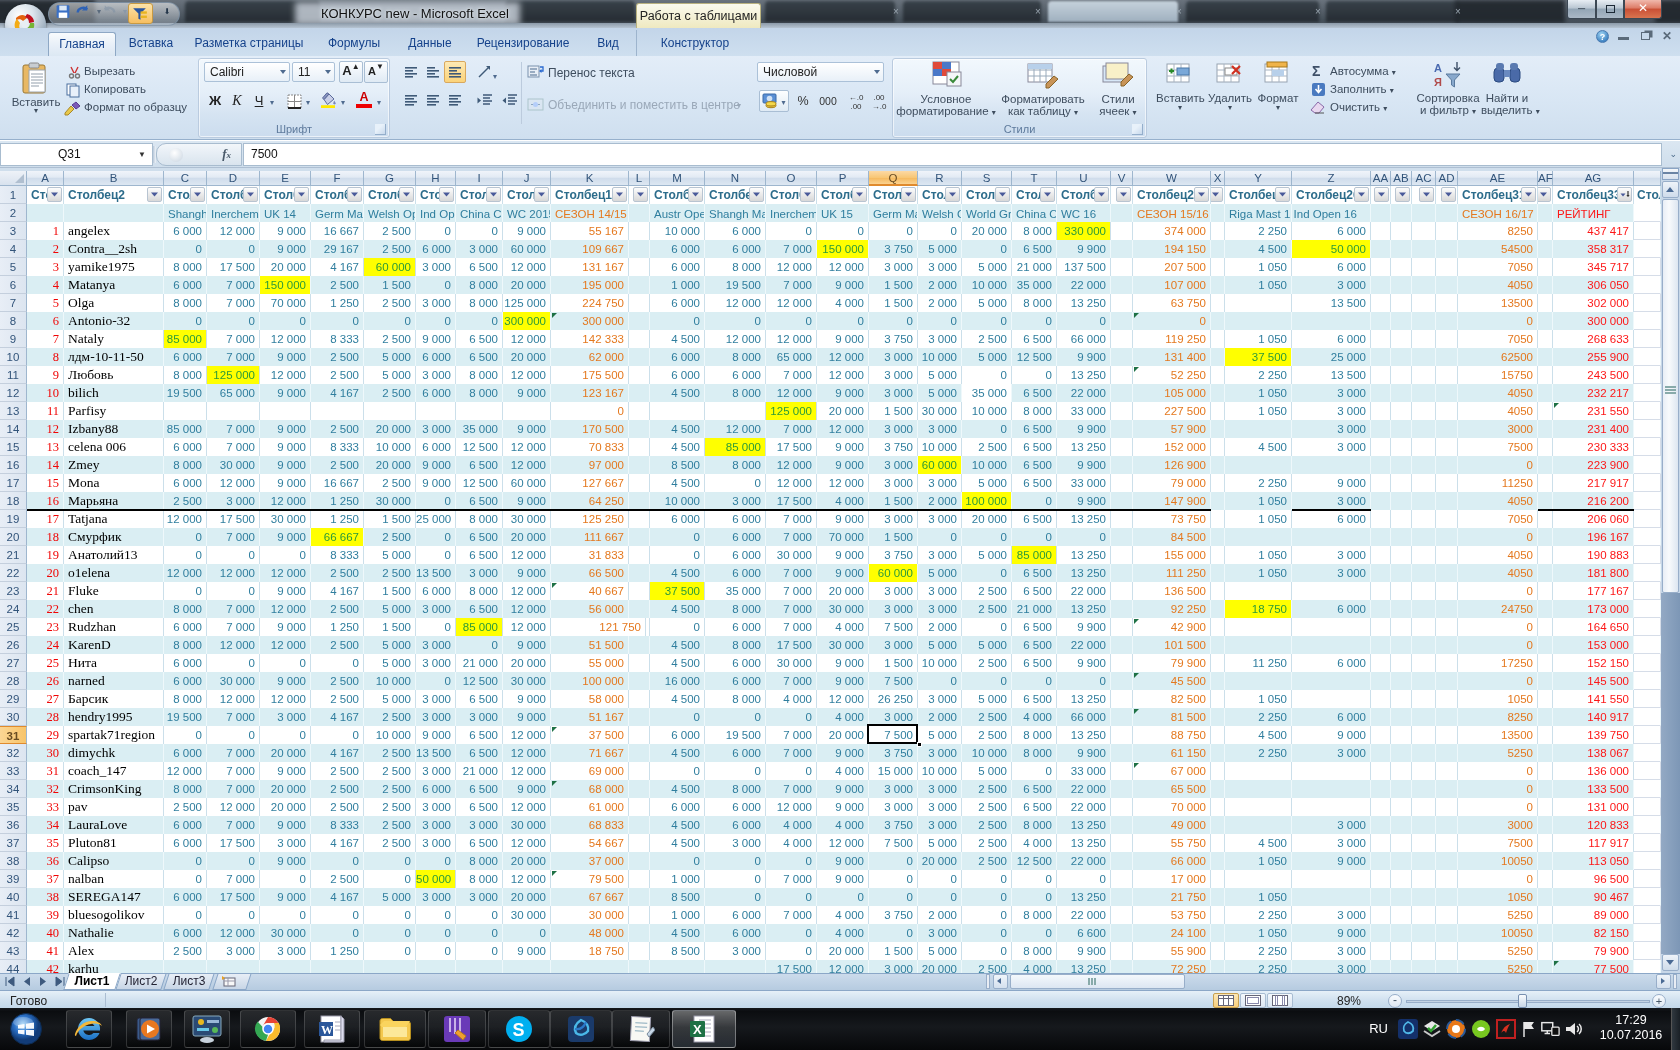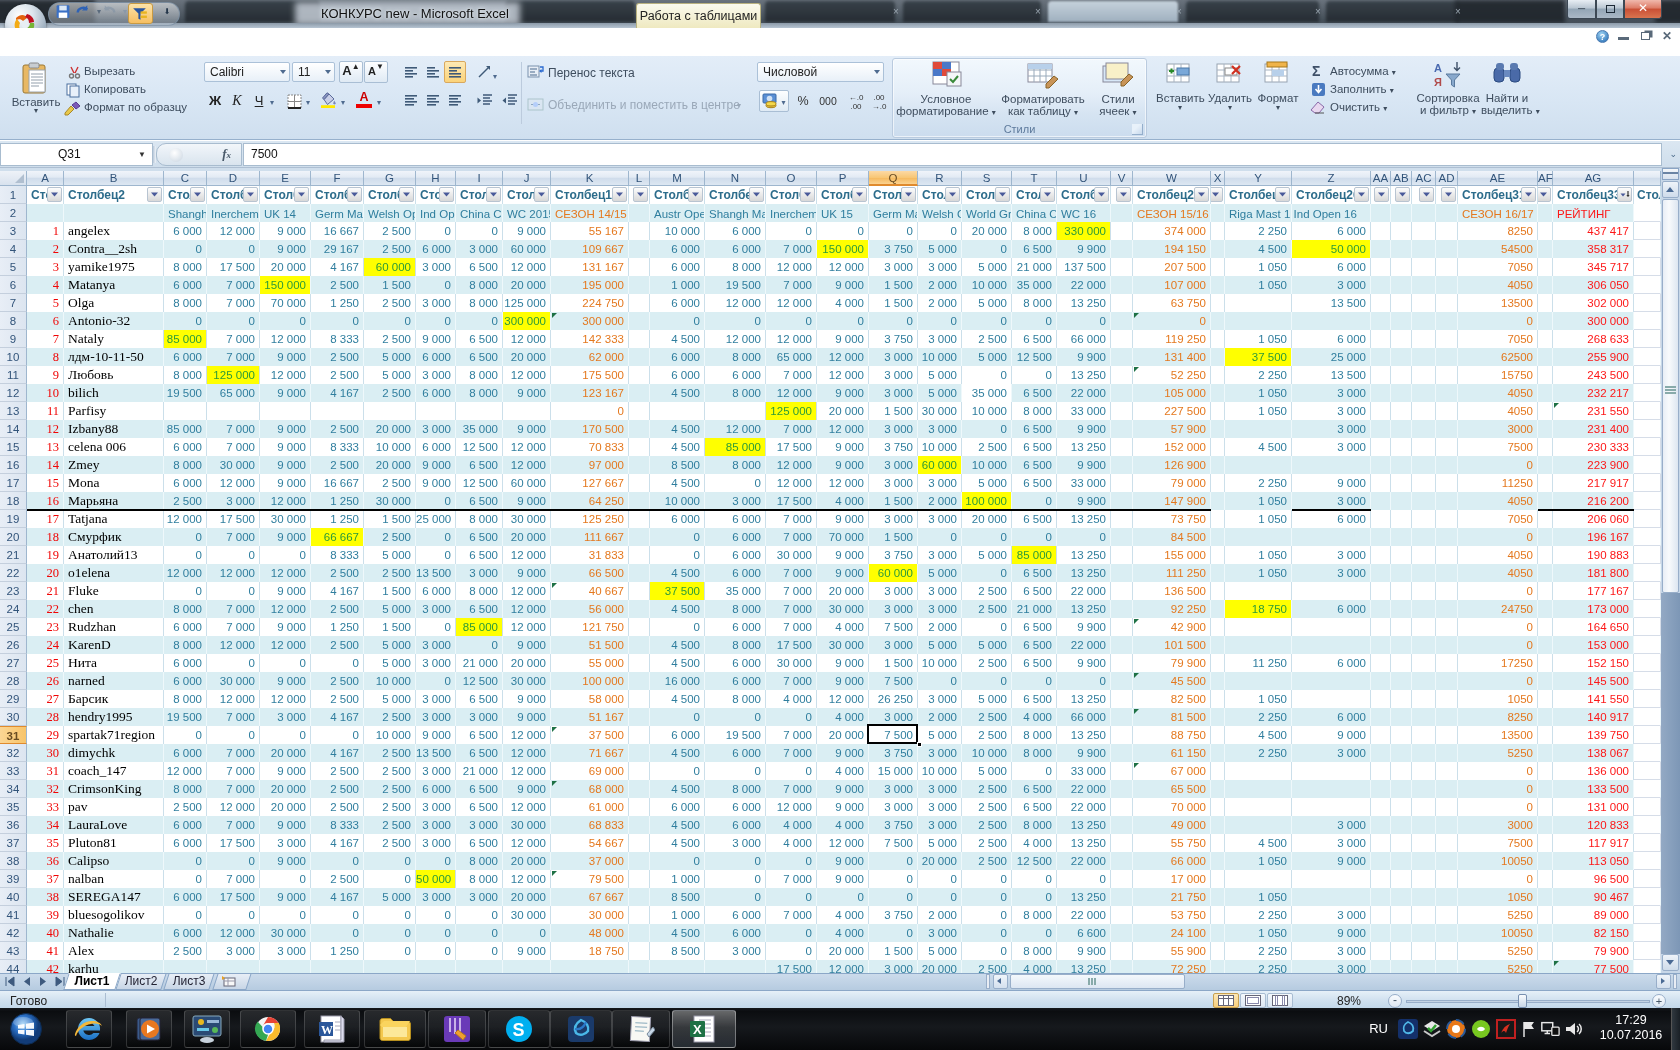--- a/index.html
+++ b/index.html
@@ -129,21 +129,36 @@
         <rect x="9" y="5" width="6" height="2.2" fill="#e8b420"></rect>
         <rect x="9" y="9" width="6" height="2.2" fill="#e8b420"></rect>
       </svg>
 <div class="qbtn" style="left:158px;color:#24364a;font-size:8px;top:7px">⬇</div>
       <div id="wbtns">
 <div class="wb" style="left:0;width:29px;border-radius:0 0 0 3px">─</div>
 <div class="wb" style="left:29px;width:28px"><span style="display:inline-block;width:9px;height:8px;border:1.5px solid #1b2835;margin-top:5px"></span></div>
 <div class="wb wbr" style="left:57px;width:38px;border-radius:0 0 3px 0;font-size:12px">✕</div>
 </div>
     </div>
+<div id="tabrow">
+      <div class="rtab rtaba" style="left:48px;width:68px">Главная</div>
+      <div class="rtab" style="left:128px;width:46px">Вставка</div>
+      <div class="rtab" style="left:190px;width:118px">Разметка страницы</div>
+      <div class="rtab" style="left:326px;width:56px">Формулы</div>
+      <div class="rtab" style="left:406px;width:48px">Данные</div>
+      <div class="rtab" style="left:474px;width:98px">Рецензирование</div>
+      <div class="rtab" style="left:592px;width:32px">Вид</div>
+      <div class="rtab" style="left:657px;width:76px">Конструктор</div>
+      <div style="position:absolute;left:636px;top:2px;width:1px;height:26px;background:#9db4cd"></div>
+    </div>
     <div id="ribbon"></div>
+    <div class="grp" style="left:198px;width:192px">
+      <div class="glab">Шрифт</div>
+      <div class="glnch"></div>
+    </div>
     <div class="grp" style="left:892px;width:255px">
       <div class="glab">Стили</div>
       <div class="glnch"></div>
     </div>
 <div class="bigbtn" style="left:10px;width:52px">
 <svg width="30" height="34" viewBox="0 0 30 34" style="margin-top:2px">
 <rect x="2" y="3" width="22" height="28" rx="2" fill="#e8b864" stroke="#9a7835"></rect>
 <rect x="8" y="1" width="10" height="5" rx="1.5" fill="#c8cdd2" stroke="#888"></rect>
 <rect x="8" y="8" width="16" height="22" fill="#fff" stroke="#9aa4ae"></rect>
 <g stroke="#b8c0c8" stroke-width="1.5">
@@ -1419,21 +1434,21 @@
         <div class="c ra" style="left:27px;width:37px">23</div>
         <div class="c nm" style="left:64px;width:100px">Rudzhan</div>
         <div class="c nu" style="left:164px;width:43px">6  000</div>
         <div class="c nu" style="left:207px;width:53px">7  000</div>
         <div class="c nu" style="left:260px;width:51px">9  000</div>
         <div class="c nu" style="left:311px;width:53px">1  250</div>
         <div class="c nu" style="left:364px;width:52px">1  500</div>
         <div class="c nu" style="left:416px;width:40px">0</div>
         <div class="c nu yc" style="left:456px;width:47px">85  000</div>
         <div class="c nu" style="left:503px;width:48px">12  000</div>
-        <div class="c no" style="left:551px;width:78px">121  750</div>
+        <div class="c no" style="left:568px;width:78px">121  750</div>
         <div class="c nu" style="left:629px;width:21px"></div>
         <div class="c nu" style="left:650px;width:55px">0</div>
         <div class="c nu" style="left:705px;width:61px">6  000</div>
         <div class="c nu" style="left:766px;width:51px">7  000</div>
         <div class="c nu" style="left:817px;width:52px">4  000</div>
         <div class="c nu" style="left:869px;width:49px">7  500</div>
         <div class="c nu" style="left:918px;width:44px">2  000</div>
         <div class="c nu" style="left:962px;width:50px">0</div>
         <div class="c nu" style="left:1012px;width:45px">6  500</div>
         <div class="c nu" style="left:1057px;width:54px">9  900</div>

